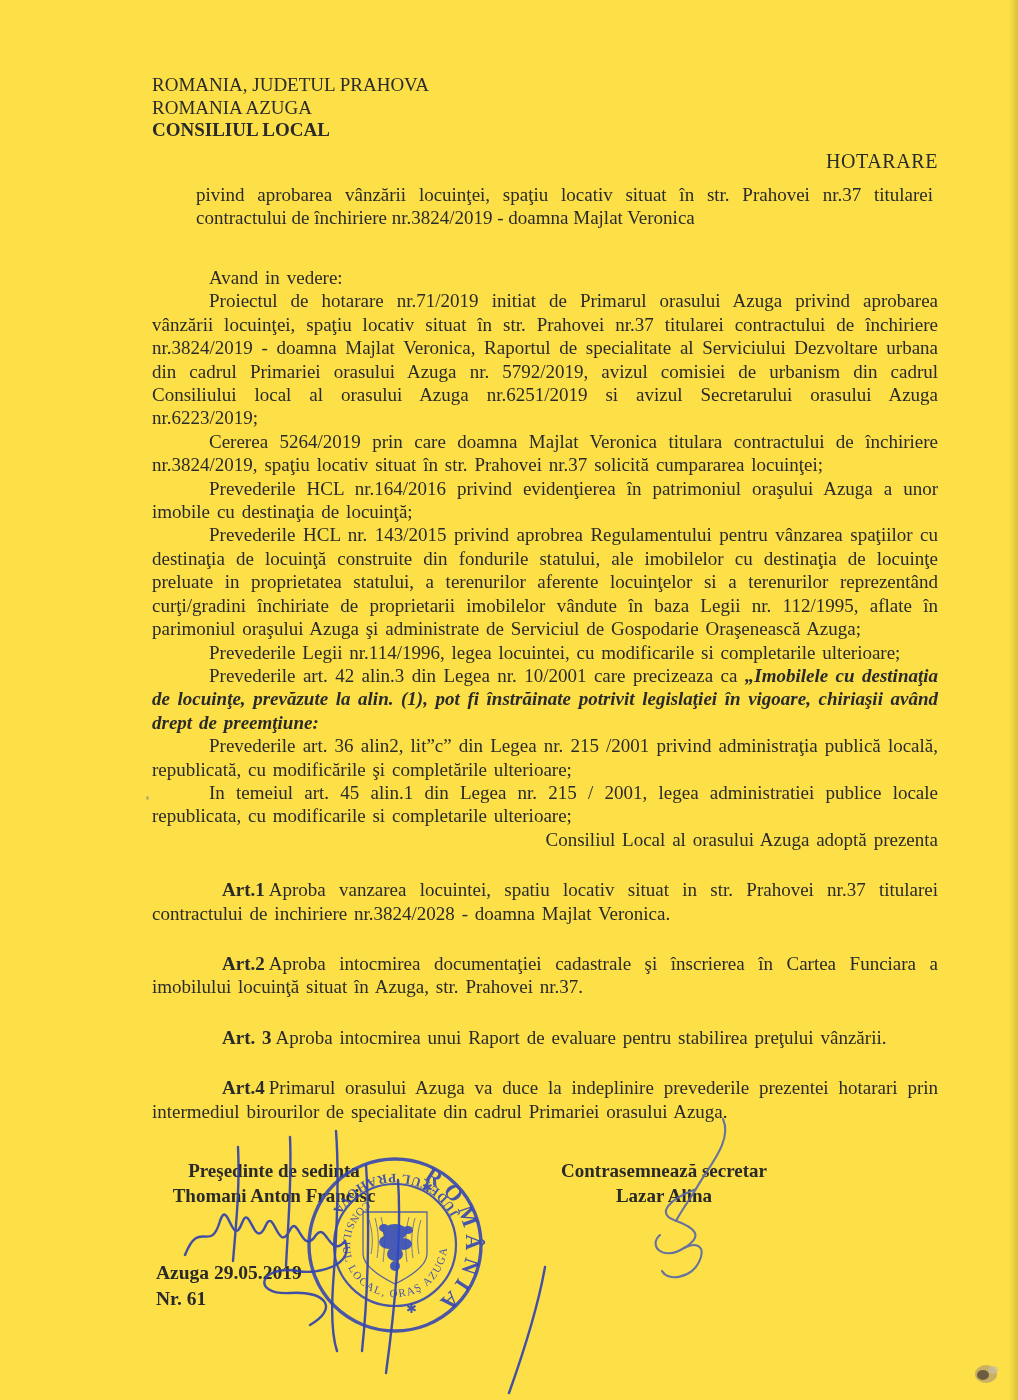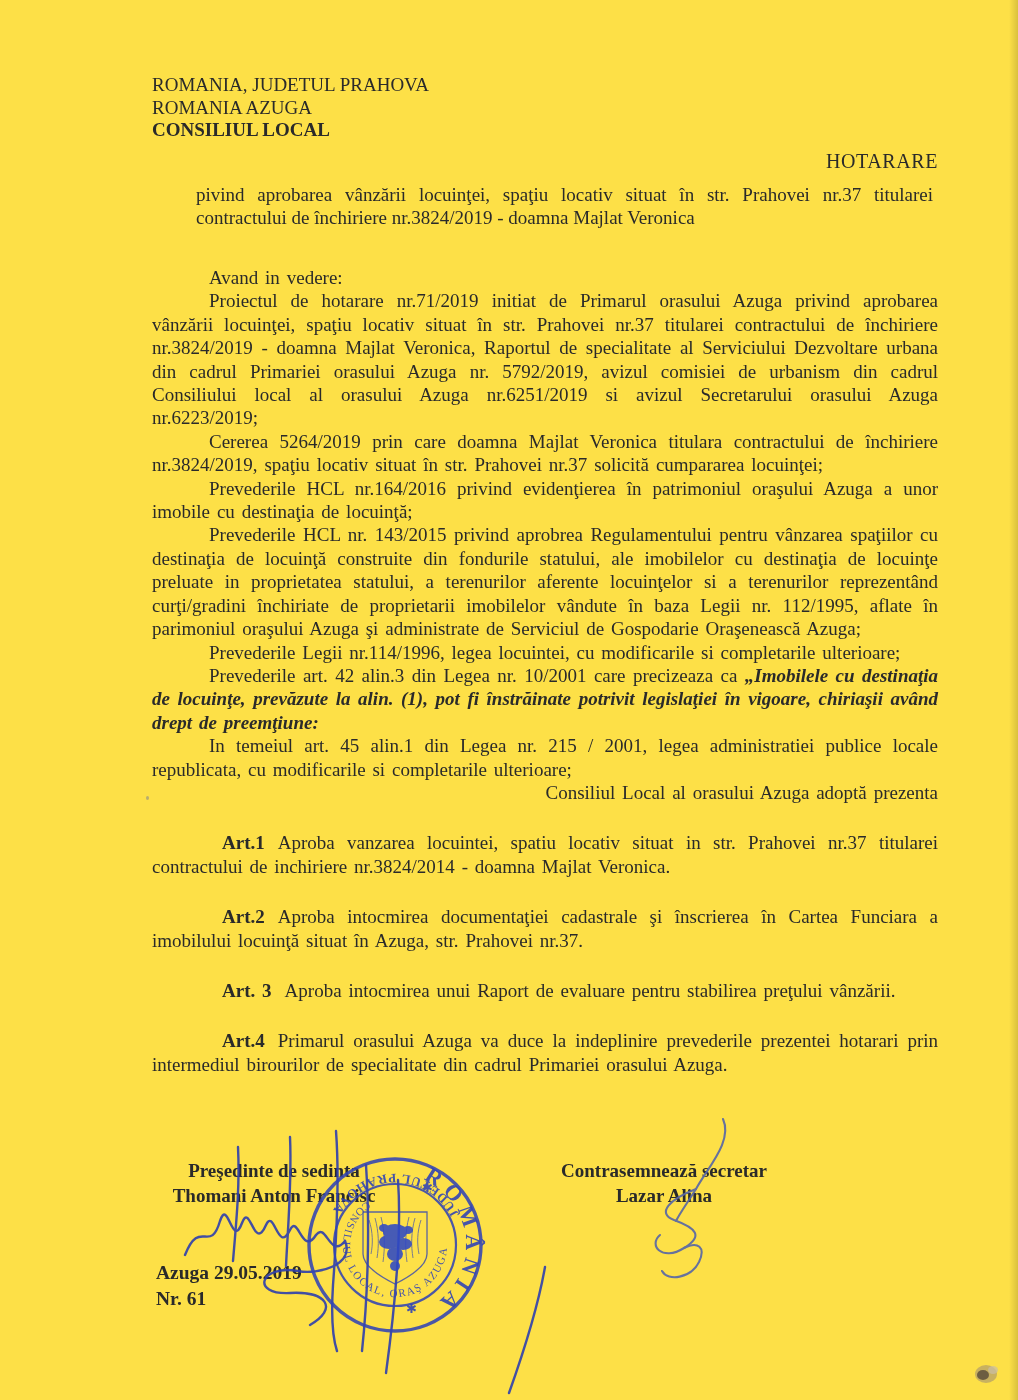--- a/index.html
+++ b/index.html
@@ -18,21 +18,21 @@
   .subtitle {position:absolute; left:196px; top:183px; width:737px; font-size:19px; line-height:23px;}
   .subtitle .l1 {text-align:justify; text-align-last:justify;}
   .body-col {position:absolute; left:152px; top:266px; width:786px;
     font-size:19px; line-height:23.4px; text-align:justify; word-spacing:2.1px;}
   .para {margin:0; text-indent:57px;}
   .quote-em {font-weight:bold; font-style:italic;}
   .closing {font-weight:normal; text-indent:48px; text-align:right;}
   .heading2 {margin:13px 0 15px 0; text-indent:0; text-align:center;
     font-weight:bold; font-size:20px; letter-spacing:2px;}
   .art {margin-top:27px; text-indent:70px;}
-  .art .lbl {font-weight:bold; margin-right:13px;}
+  .art .lbl {font-weight:bold; margin-right:4px;}
   .sig {position:absolute; text-align:center; font-weight:bold; font-size:19px; line-height:25px;}
   .sig-president {left:158px; top:1158px; width:232px;}
   .sig-secretary {left:548px; top:1158px; width:232px;}
   .issued {position:absolute; left:156px; top:1260px; font-weight:bold; font-size:19.5px; line-height:26px;}
   .stamp-svg {position:absolute; left:300px; top:1150px;}
   .sig-svg-president {position:absolute; left:140px; top:1125px;}
   .sig-svg-secretary {position:absolute; left:600px; top:1095px;}
   .smudge-svg {position:absolute; left:966px; top:1352px;}
   .stray-dot {position:absolute; left:146px; top:796px; width:3px; height:4px;
     background:#8a8a8a; border-radius:50%; opacity:.6;}
@@ -58,25 +58,26 @@
   </div>
 
   <div class="body-col">
     <p class="para">Avand in vedere:</p>
     <p class="para">Proiectul de hotarare nr.71/2019 initiat de Primarul orasului Azuga privind aprobarea vânzării locuinţei, spaţiu locativ situat în str. Prahovei nr.37 titularei contractului de închiriere nr.3824/2019 - doamna Majlat Veronica, Raportul de specialitate al Serviciului Dezvoltare urbana din cadrul Primariei orasului Azuga nr. 5792/2019, avizul comisiei de urbanism din cadrul Consiliului local al orasului Azuga nr.6251/2019 si avizul Secretarului orasului Azuga nr.6223/2019;</p>
     <p class="para">Cererea 5264/2019 prin care doamna Majlat Veronica titulara contractului de închiriere nr.3824/2019, spaţiu locativ situat în str. Prahovei nr.37 solicită cumpararea locuinţei;</p>
     <p class="para">Prevederile HCL nr.164/2016 privind evidenţierea în patrimoniul oraşului Azuga a unor imobile cu destinaţia de locuinţă;</p>
     <p class="para">Prevederile HCL nr. 143/2015 privind aprobrea Regulamentului pentru vânzarea spaţiilor cu destinaţia de locuinţă construite din fondurile statului, ale imobilelor cu destinaţia de locuinţe preluate in proprietatea statului, a terenurilor aferente locuinţelor si a terenurilor reprezentând curţi/gradini închiriate de proprietarii imobilelor vândute în baza Legii nr. 112/1995, aflate în parimoniul oraşului Azuga şi administrate de Serviciul de Gospodarie Oraşenească Azuga;</p>
     <p class="para">Prevederile Legii nr.114/1996, legea locuintei, cu modificarile si completarile ulterioare;</p>
     <p class="para"><span>Prevederile art. 42 alin.3 din Legea nr. 10/2001 care precizeaza ca </span><span class="quote-em">„Imobilele cu destinaţia de locuinţe, prevăzute la alin. (1), pot fi înstrăinate potrivit legislaţiei în vigoare, chiriaşii având drept de preemţiune:</span></p>
+    <p class="para">Prevederile art. 36 alin2, lit”c” din Legea nr. 215 /2001 privind administraţia publică locală, republicată, cu modificările şi completările ulterioare;</p>
     <p class="para">In temeiul art. 45 alin.1 din Legea nr. 215 / 2001, legea administratiei publice locale republicata, cu modificarile si completarile ulterioare;</p>
     <p class="para closing">Consiliul Local al orasului Azuga adoptă prezenta</p>
 
 
-    <p class="para art"><span class="lbl">Art.1</span><span>Aproba vanzarea locuintei, spatiu locativ situat in str. Prahovei nr.37 titularei contractului de inchiriere nr.3824/2014 - doamna Majlat Veronica.</span></p>
+    <p class="para art"><span class="lbl">Art.1</span><span>Aproba vanzarea locuintei, spatiu locativ situat in str. Prahovei nr.37 titularei contractului de inchiriere nr.3824/2028 - doamna Majlat Veronica.</span></p>
     <p class="para art"><span class="lbl">Art.2</span><span>Aproba intocmirea documentaţiei cadastrale şi înscrierea în Cartea Funciara a imobilului locuinţă situat în Azuga, str. Prahovei nr.37.</span></p>
     <p class="para art"><span class="lbl">Art. 3</span><span>Aproba intocmirea unui Raport de evaluare pentru stabilirea preţului vânzării.</span></p>
     <p class="para art"><span class="lbl">Art.4</span><span>Primarul orasului Azuga va duce la indeplinire prevederile prezentei hotarari prin intermediul birourilor de specialitate din cadrul Primariei orasului Azuga.</span></p>
   </div>
 
   <div class="stray-dot"></div>
 
   <div class="sig sig-president">
     <div>Preşedinte de sedinta</div>
     <div>Thomani Anton Francisc</div>

